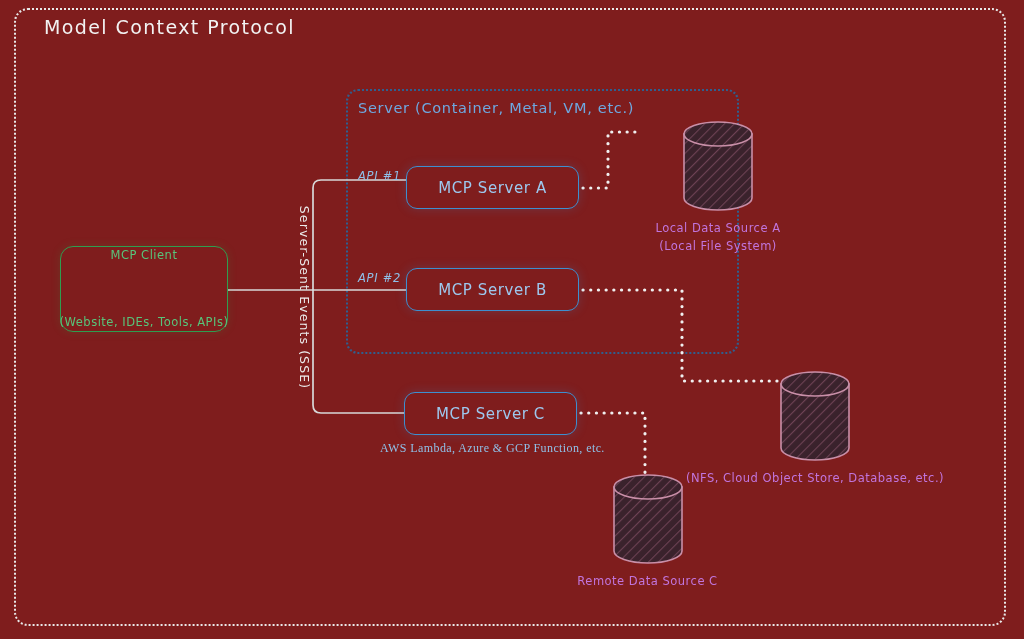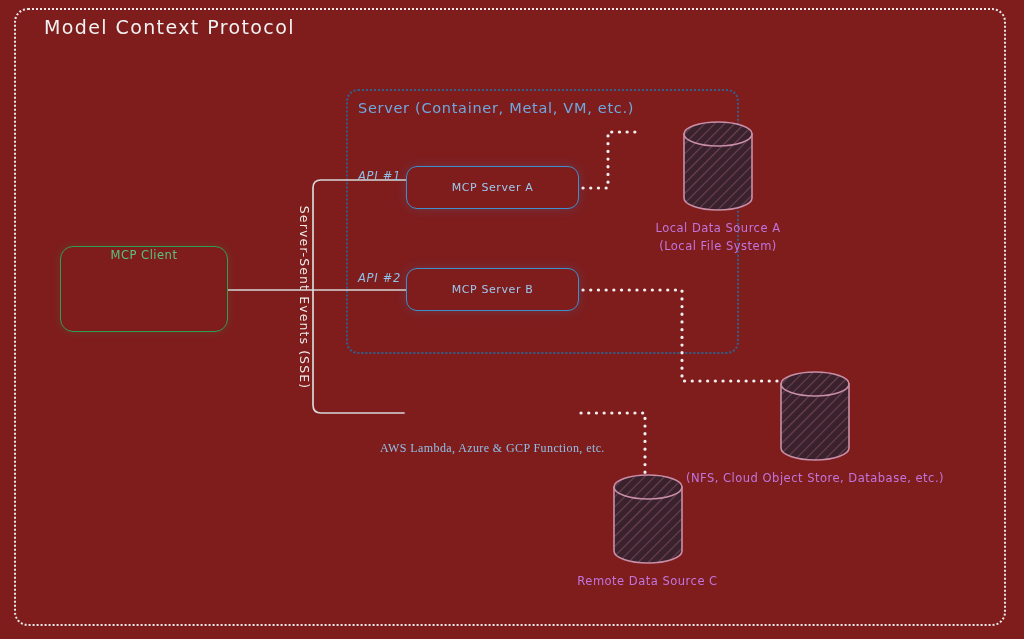--- a/index.html
+++ b/index.html
@@ -95,21 +95,21 @@
     border: 1.6px solid #3d8fd0;
     border-radius: 11px;
     box-sizing: border-box;
     display: flex;
     align-items: center;
     justify-content: center;
     box-shadow: 0 0 11px rgba(61,143,208,0.22);
   }
   .mcp-box span {
     color: #9dc8ee;
-    font-size: 11px;
+    font-size: 15px;
     letter-spacing: 0.6px;
     white-space: nowrap;
   }
   #mcp-a { left: 406px; top: 166px; }
   #mcp-b { left: 406px; top: 268px; }
   #mcp-c { left: 404px; top: 392px; }
 
   
   .api-label {
     position: absolute;
@@ -212,30 +212,34 @@
       <path d="M 583 290 L 682 290 L 682 381 L 779 381"></path>
 
       <path d="M 581 413 L 645 413 L 645 481"></path>
     </g>
   </svg>
 
   <div class="sse-label">Server-Sent Events (SSE)</div>
 
   <div class="client-box">
     <div class="client-line">MCP Client</div>
+    <div class="client-line">(Website, IDEs, Tools, APIs)</div>
   </div>
 
   <div class="api-label" id="api-1">API #1</div>
   <div class="api-label" id="api-2">API #2</div>
 
   <div class="mcp-box" id="mcp-a">
     <span>MCP Server A</span>
   </div>
   <div class="mcp-box" id="mcp-b">
     <span>MCP Server B</span>
+  </div>
+  <div class="mcp-box" id="mcp-c">
+    <span>MCP Server C</span>
   </div>
 
   <div class="sc-caption">AWS Lambda, Azure &amp; GCP Function, etc.</div>
 
   <div class="ds-group" id="ds-a">
     <svg class="ds-cyl" width="80" height="92" viewBox="0 0 80 92">
       <path d="M 6 14 L 6 78 A 34 12 0 0 0 74 78 L 74 14 Z" fill="url(#hatch)" stroke="#c98fa8" stroke-width="1.6"></path>
       <ellipse cx="40" cy="14" rx="34" ry="12" fill="url(#hatch)" stroke="#c98fa8" stroke-width="1.6"></ellipse>
     </svg>
     <div class="ds-label">

